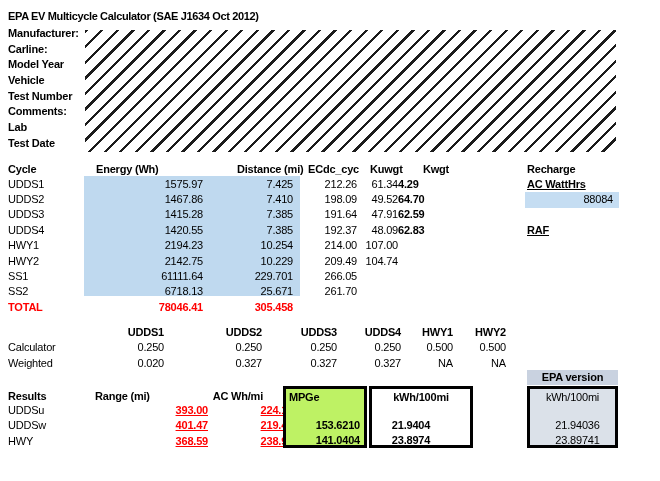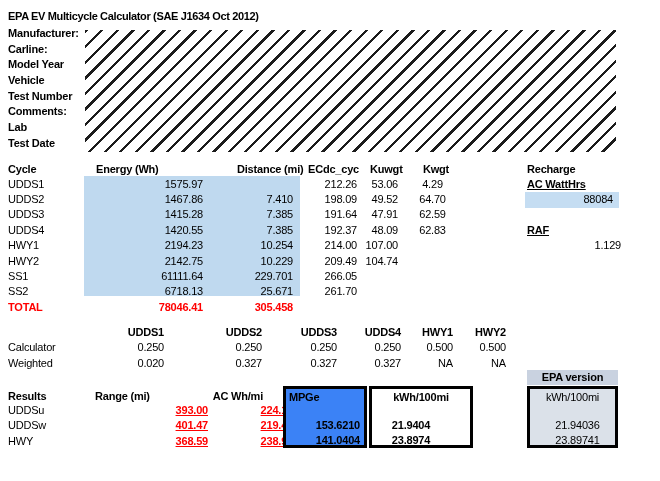--- a/index.html
+++ b/index.html
@@ -14,21 +14,21 @@
          background:repeating-linear-gradient(135deg,#1c1c1c 0,#1c1c1c 2.4px,#ffffff 2.4px,#ffffff 11px);}
   .input-region{position:absolute;left:84px;top:176px;width:216px;height:120px;background:#bfd9ef;}
   .trow{position:absolute;left:0;width:660px;height:15.4px;line-height:15.4px;white-space:nowrap;}
   .trow span{position:absolute;top:0;height:15.4px;}
   
   .c-cyc{left:8px;width:72px;}
   .c-en{left:85px;width:118px;text-align:right;}
   .c-di{left:207px;width:86px;text-align:right;}
   .c-ec{left:295px;width:62px;text-align:right;}
   .c-ku{left:357px;width:41px;text-align:right;}
-  .c-kw{left:398px;width:69px;text-align:center;}
+  .c-kw{left:398px;width:69px;text-align:left;font-weight:bold;}
   .h-en{left:96px;width:110px;}
   .h-di{left:213px;width:84px;margin-left:24px;}
   .h-ec{left:308px;width:70px;}
   .h-ku{left:370px;width:44px;}
   .h-kw{left:423px;width:44px;}
   .h-re{left:527px;width:110px;}
   .acwh-cell{position:absolute;left:525px;top:192px;width:94px;height:15.5px;line-height:15.5px;
              background:#c5ddf2;text-align:right;padding-right:6px;box-sizing:border-box;}
   .raf-val{position:absolute;left:530px;top:238px;width:91px;height:15px;line-height:15px;text-align:right;}
   
@@ -40,21 +40,21 @@
   .k-5{left:391px;width:62px;text-align:right;}
   .k-6{left:444px;width:62px;text-align:right;}
   
   .r-lb{left:8px;width:80px;}
   .r-rgh{left:95px;width:90px;}
   .r-rg{left:128px;width:80px;text-align:right;}
   .r-ach{left:183px;width:80px;text-align:right;}
   .r-ac{left:203px;width:80px;text-align:right;padding-left:10px;}
   
   .box{position:absolute;top:386px;height:62px;border:3px solid #000;box-sizing:border-box;}
-  .box-mpge{left:283px;width:84px;background:#3b82f6;}
+  .box-mpge{left:283px;width:84px;background:#bef264;}
   .box-kwh{left:369px;width:104px;background:#fff;}
   .box-epa{left:527px;width:91px;background:#dbe1e9;}
   .box .bhdr{position:absolute;top:1px;left:0;right:0;line-height:14px;white-space:nowrap;}
   .box-mpge .bhdr{left:3px;text-align:left;font-weight:bold;}
   .box-kwh .bhdr{text-align:center;font-weight:bold;}
   .box-epa .bhdr{text-align:center;}
   .box .v1{position:absolute;top:29px;line-height:14px;}
   .box .v2{position:absolute;top:44px;line-height:14px;}
   .box-mpge .v1,.box-mpge .v2{right:4px;font-weight:bold;}
   .box-kwh .v1,.box-kwh .v2{left:0;right:20px;text-align:center;font-weight:bold;}
@@ -90,22 +90,23 @@
     <span class="h-di">Distance (mi)</span>
     <span class="h-ec">ECdc_cyc</span>
     <span class="h-ku">Kuwgt</span>
     <span class="h-kw">Kwgt</span>
     <span class="h-re">Recharge</span>
   </div>
 
   <div class="trow" style="top:176.5px">
     <span class="c-cyc">UDDS1</span>
     <span class="c-en">1575.97</span>
+    <span class="c-di">7.425</span>
     <span class="c-ec">212.26</span>
-    <span class="c-ku">53.06</span>
+    <span class="c-ku">61.34</span>
     <span class="c-kw">4.29</span>
     <span class="h-re b">AC WattHrs</span>
   </div>
   <div class="trow" style="top:191.9px">
     <span class="c-cyc">UDDS2</span>
     <span class="c-en">1467.86</span>
     <span class="c-di">7.410</span>
     <span class="c-ec">198.09</span>
     <span class="c-ku">49.52</span>
     <span class="c-kw">64.70</span>
@@ -159,21 +160,20 @@
     <span class="c-ku"></span>
     <span class="c-kw"></span>
   </div>
   <div class="trow b red" style="top:299.7px">
     <span class="c-cyc">TOTAL</span>
     <span class="c-en">78046.41</span>
     <span class="c-di">305.458</span>
   </div>
 
   <div class="acwh-cell">88084</div>
-  <div class="raf-val">1.129</div>
 
   <div class="trow b" style="top:325px">
     <span class="k-1">UDDS1</span>
     <span class="k-2">UDDS2</span>
     <span class="k-3">UDDS3</span>
     <span class="k-4">UDDS4</span>
     <span class="k-5">HWY1</span>
     <span class="k-6">HWY2</span>
   </div>
   <div class="trow" style="top:340.4px">

